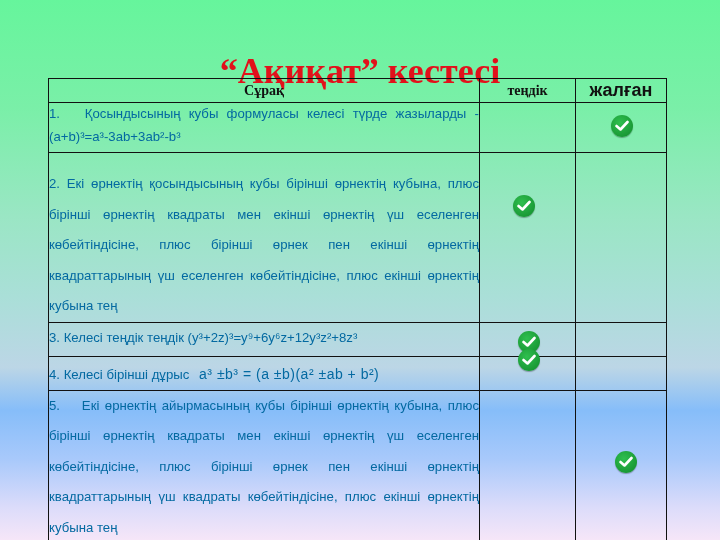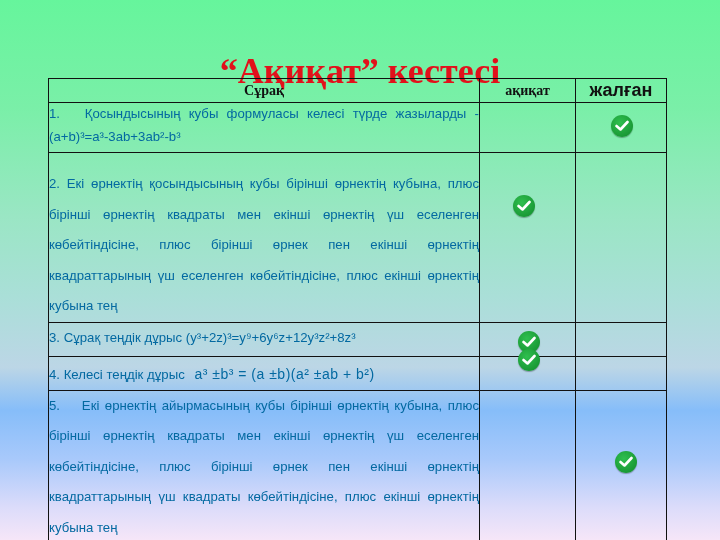--- a/index.html
+++ b/index.html
@@ -47,21 +47,21 @@
 
 <table class="main">
   <colgroup>
       <col class="c1">
       <col class="c2">
       <col class="c3">
     </colgroup>
   <tbody>
       <tr>
     <th>Сұрақ</th>
-    <th>ақиқат</th>
+    <th>теңдік</th>
     <th class="h3">жалған</th>
   </tr>
 
   <tr style="height:50px">
     <td class="q">
       <span>1.</span>&nbsp;&nbsp;
       <span>Қосындысының кубы формуласы келесі түрде жазыларды - (a+b)³=a³-3ab+3ab²-b³</span>
     </td>
     <td class="cell-ans"></td>
     <td class="cell-ans">
@@ -84,36 +84,36 @@
               <path d="M1.5 6 L5.5 9.5 L12.5 2" stroke="#fff" stroke-width="2.6" fill="none" stroke-linecap="round" stroke-linejoin="round"></path>
             </svg>
       </div>
     </td>
     <td class="cell-ans"></td>
   </tr>
 
   <tr style="height:34px">
     <td class="q" style="line-height:30px;padding-top:0">
       <span>3.</span>
-      <span>Сұрақ теңдік дұрыс (y³+2z)³=y⁹+6y⁶z+12y³z²+8z³</span>
+      <span>Келесі теңдік теңдік (y³+2z)³=y⁹+6y⁶z+12y³z²+8z³</span>
     </td>
     <td class="cell-ans">
       <div class="check" style="left:38px;top:8px">
         <svg width="14" height="12" viewBox="0 0 14 12">
               <path d="M1.5 6 L5.5 9.5 L12.5 2" stroke="#fff" stroke-width="2.6" fill="none" stroke-linecap="round" stroke-linejoin="round"></path>
             </svg>
       </div>
     </td>
     <td class="cell-ans"></td>
   </tr>
 
   <tr style="height:31px">
     <td class="q" style="line-height:30px;padding-top:2px">
       <span>4.</span>
-      <span>Келесі теңдік дұрыс</span>
+      <span>Келесі бірінші дұрыс</span>
       <span class="formula-small">a³ ±b³ = (a ±b)(a² ±ab + b²)</span>
     </td>
     <td class="cell-ans">
       <div class="check" style="left:38px;top:-8px">
         <svg width="14" height="12" viewBox="0 0 14 12">
               <path d="M1.5 6 L5.5 9.5 L12.5 2" stroke="#fff" stroke-width="2.6" fill="none" stroke-linecap="round" stroke-linejoin="round"></path>
             </svg>
       </div>
     </td>
     <td class="cell-ans"></td>

